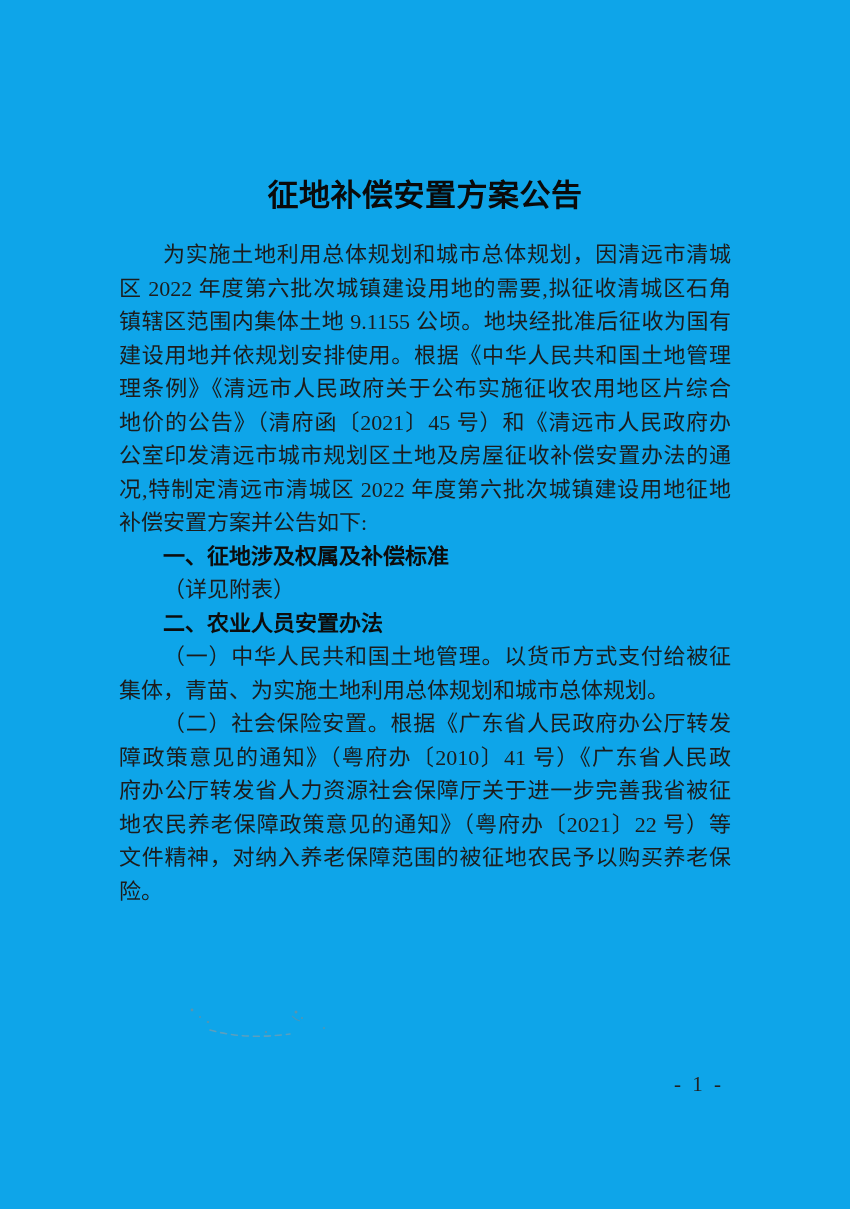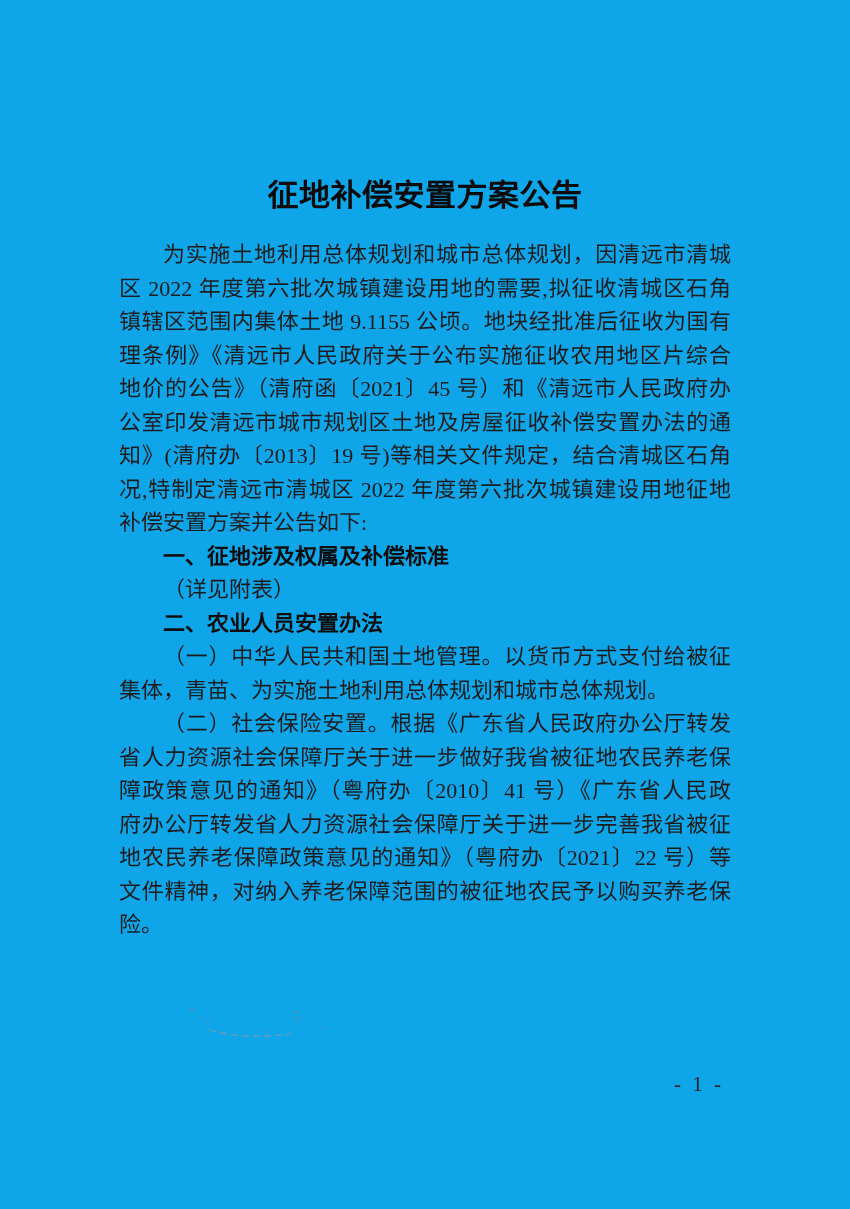--- a/index.html
+++ b/index.html
@@ -82,33 +82,32 @@
 <body>
 
 <div class="page">
 
   <h1 class="doc-title">征地补偿安置方案公告</h1>
 
   <div class="content">
       <div class="line indent">为实施土地利用总体规划和城市总体规划，因清远市清城</div>
       <div class="line">区 2022 年度第六批次城镇建设用地的需要,拟征收清城区石角</div>
       <div class="line">镇辖区范围内集体土地 9.1155 公顷。地块经批准后征收为国有</div>
+      <div class="line">建设用地并依规划安排使用。根据《中华人民共和国土地管理</div>
       <div class="line">理条例》《清远市人民政府关于公布实施征收农用地区片综合</div>
       <div class="line">地价的公告》（清府函〔2021〕45 号）和《清远市人民政府办</div>
       <div class="line">公室印发清远市城市规划区土地及房屋征收补偿安置办法的通</div>
-      <div class="line">知》(清府办〔2013〕19 号)等相关文件规定，结合清城区石角</div>
       <div class="line">况,特制定清远市清城区 2022 年度第六批次城镇建设用地征地</div>
       <div class="line short">补偿安置方案并公告如下:</div>
       <div class="line heading indent short">一、征地涉及权属及补偿标准</div>
       <div class="line indent short">（详见附表）</div>
       <div class="line heading indent short">二、农业人员安置办法</div>
       <div class="line indent">（一）中华人民共和国土地管理。以货币方式支付给被征地</div>
       <div class="line short">集体，青苗、为实施土地利用总体规划和城市总体规划。</div>
       <div class="line indent">（二）社会保险安置。根据《广东省人民政府办公厅转发</div>
-      <div class="line">省人力资源社会保障厅关于进一步做好我省被征地农民养老保</div>
       <div class="line">障政策意见的通知》（粤府办〔2010〕41 号）《广东省人民政</div>
       <div class="line">府办公厅转发省人力资源社会保障厅关于进一步完善我省被征</div>
       <div class="line">地农民养老保障政策意见的通知》（粤府办〔2021〕22 号）等</div>
       <div class="line">文件精神，对纳入养老保障范围的被征地农民予以购买养老保</div>
       <div class="line short">险。</div>
     </div>
 
   <svg class="smudge" viewBox="0 0 230 62" xmlns="http://www.w3.org/2000/svg">
     <path d="M60 42 Q 95 52, 140 46" fill="none" stroke="#9a9a9a" stroke-width="1.6" stroke-linecap="round" stroke-dasharray="6 5" opacity="0.55"></path>
     <circle cx="42" cy="22" r="1.4" fill="#8a8a8a" opacity="0.6"></circle>

